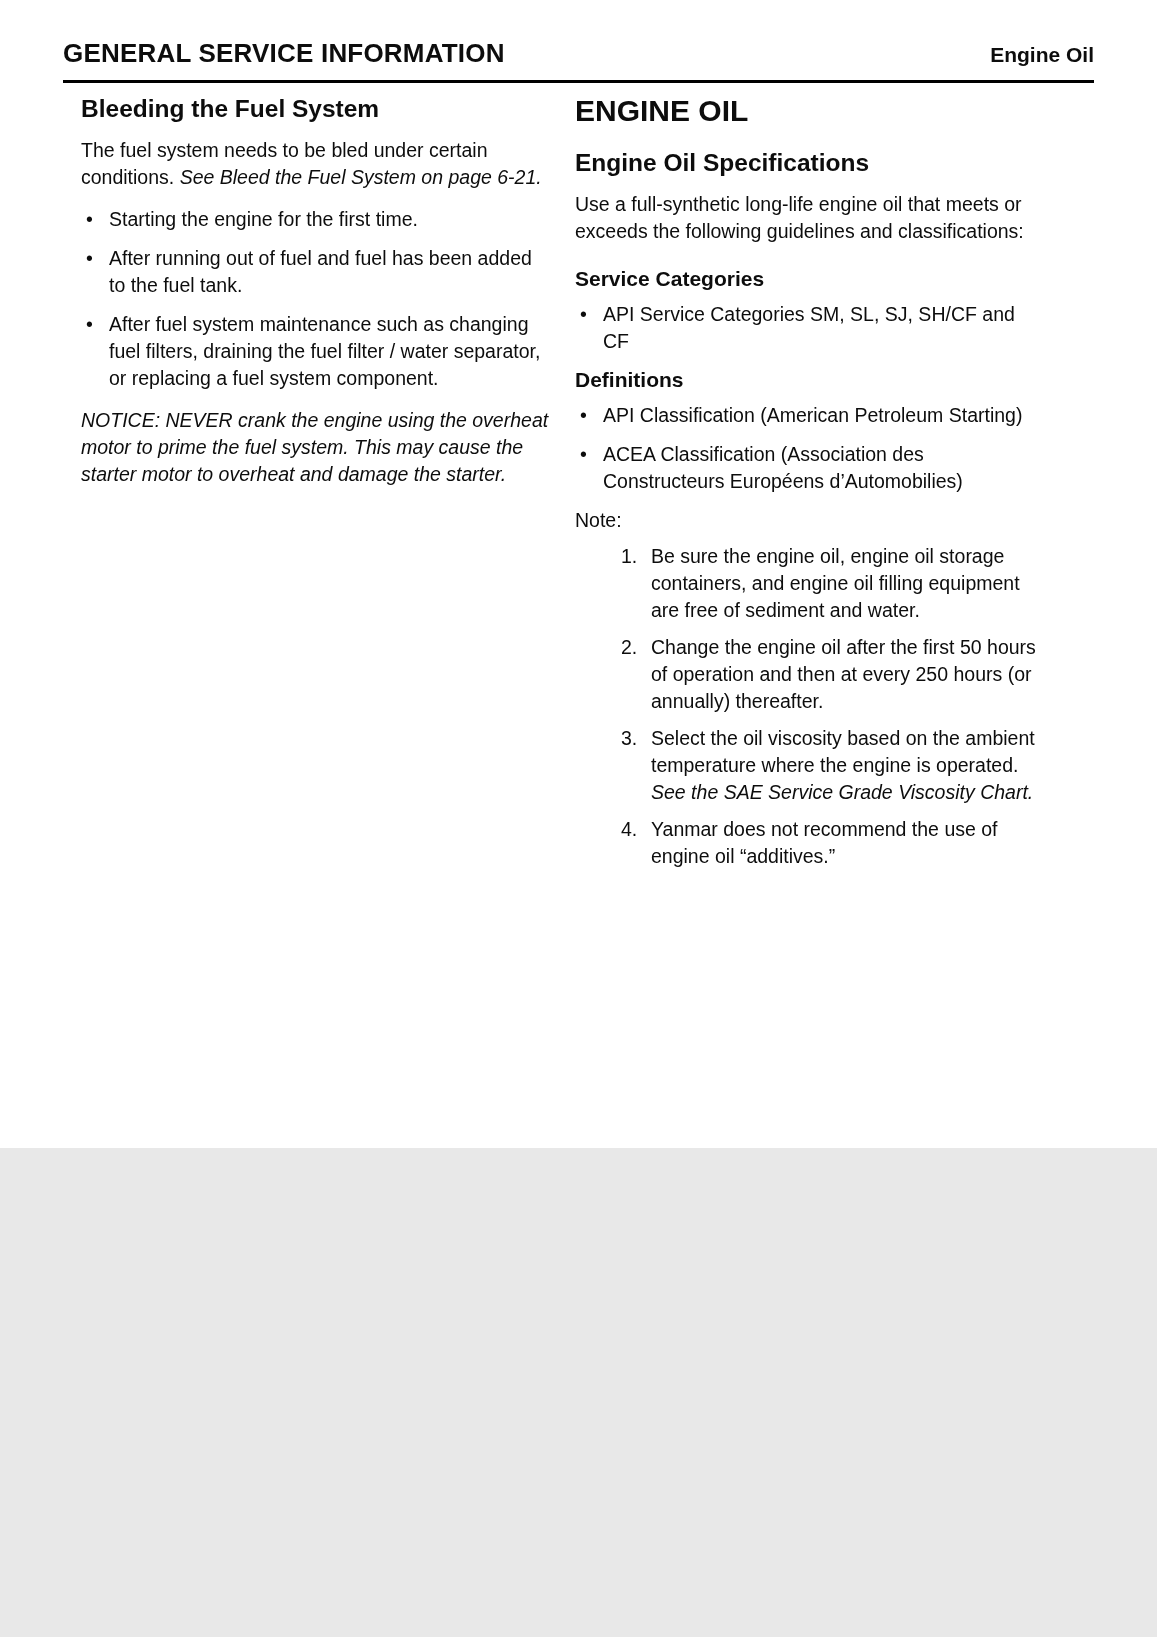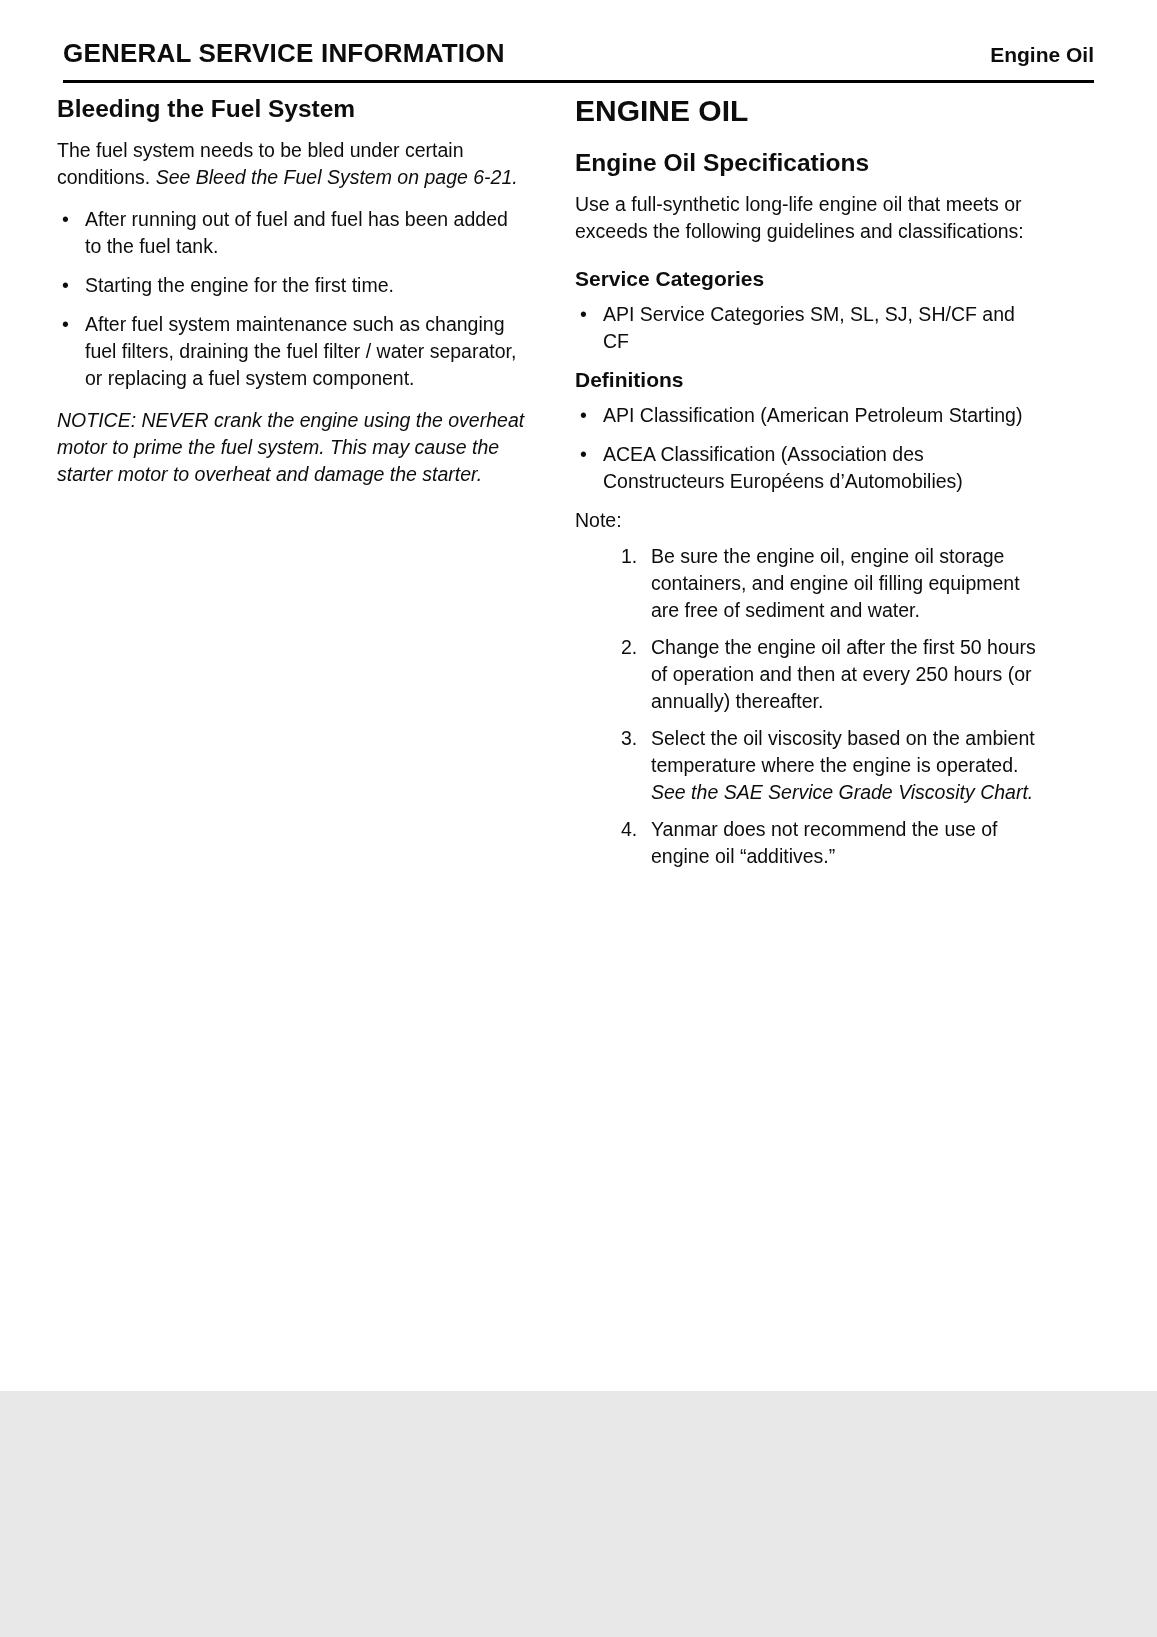--- a/index.html
+++ b/index.html
@@ -1,19 +1,19 @@
 <!DOCTYPE html>
 <html><head>
 <meta charset="utf-8">
 <style>
   html, body { margin: 0; padding: 0; background: #e8e8e8; }
   .page {
     position: relative;
     width: 1157px;
-    height: 1391px;
+    height: 1148px;
     background: #ffffff;
     font-family: "Liberation Sans", sans-serif;
     color: #0d0d0d;
     overflow: hidden;
   }
   
   .header {
     position: absolute;
     left: 63px;
     right: 63px;
@@ -28,21 +28,21 @@
     font-size: 26px;
     font-weight: bold;
     letter-spacing: 0.2px;
   }
   .header-section {
     font-size: 21px;
     font-weight: bold;
   }
   
   .col { position: absolute; top: 94px; font-size: 19.5px; line-height: 27px; }
-  .col-left  { left: 57px;  width: 472px; }
+  .col-left  { left: 81px;  width: 472px; }
   .col-right { left: 575px; width: 466px; }
 
   h2.sec {
     font-size: 24.5px;
     font-weight: bold;
     margin: 0 0 13px 0;
     line-height: 30px;
   }
   h1.big {
     font-size: 30px;
@@ -168,22 +168,22 @@
     <span class="header-title">GENERAL SERVICE INFORMATION</span>
     <span class="header-section">Engine Oil</span>
   </div>
 
   <div class="col col-left">
     <h2 class="sec">Bleeding the Fuel System</h2>
 
     <p class="body"><span>The fuel system needs to be bled under certain conditions. </span><span class="i">See Bleed the Fuel System on page 6-21.</span></p>
 
     <ul class="blist">
+      <li>Starting the engine for the first time.</li>
       <li>After running out of fuel and fuel has been added to the fuel tank.</li>
-      <li>Starting the engine for the first time.</li>
       <li>After fuel system maintenance such as changing fuel filters, draining the fuel filter / water separator, or replacing a fuel system component.</li>
     </ul>
 
     <p class="notice">NOTICE: NEVER crank the engine using the overheat motor to prime the fuel system. This may cause the starter motor to overheat and damage the starter.</p>
   </div>
 
   <div class="col col-right">
     <h1 class="big">ENGINE OIL</h1>
 
     <h2 class="sec">Engine Oil Specifications</h2>

